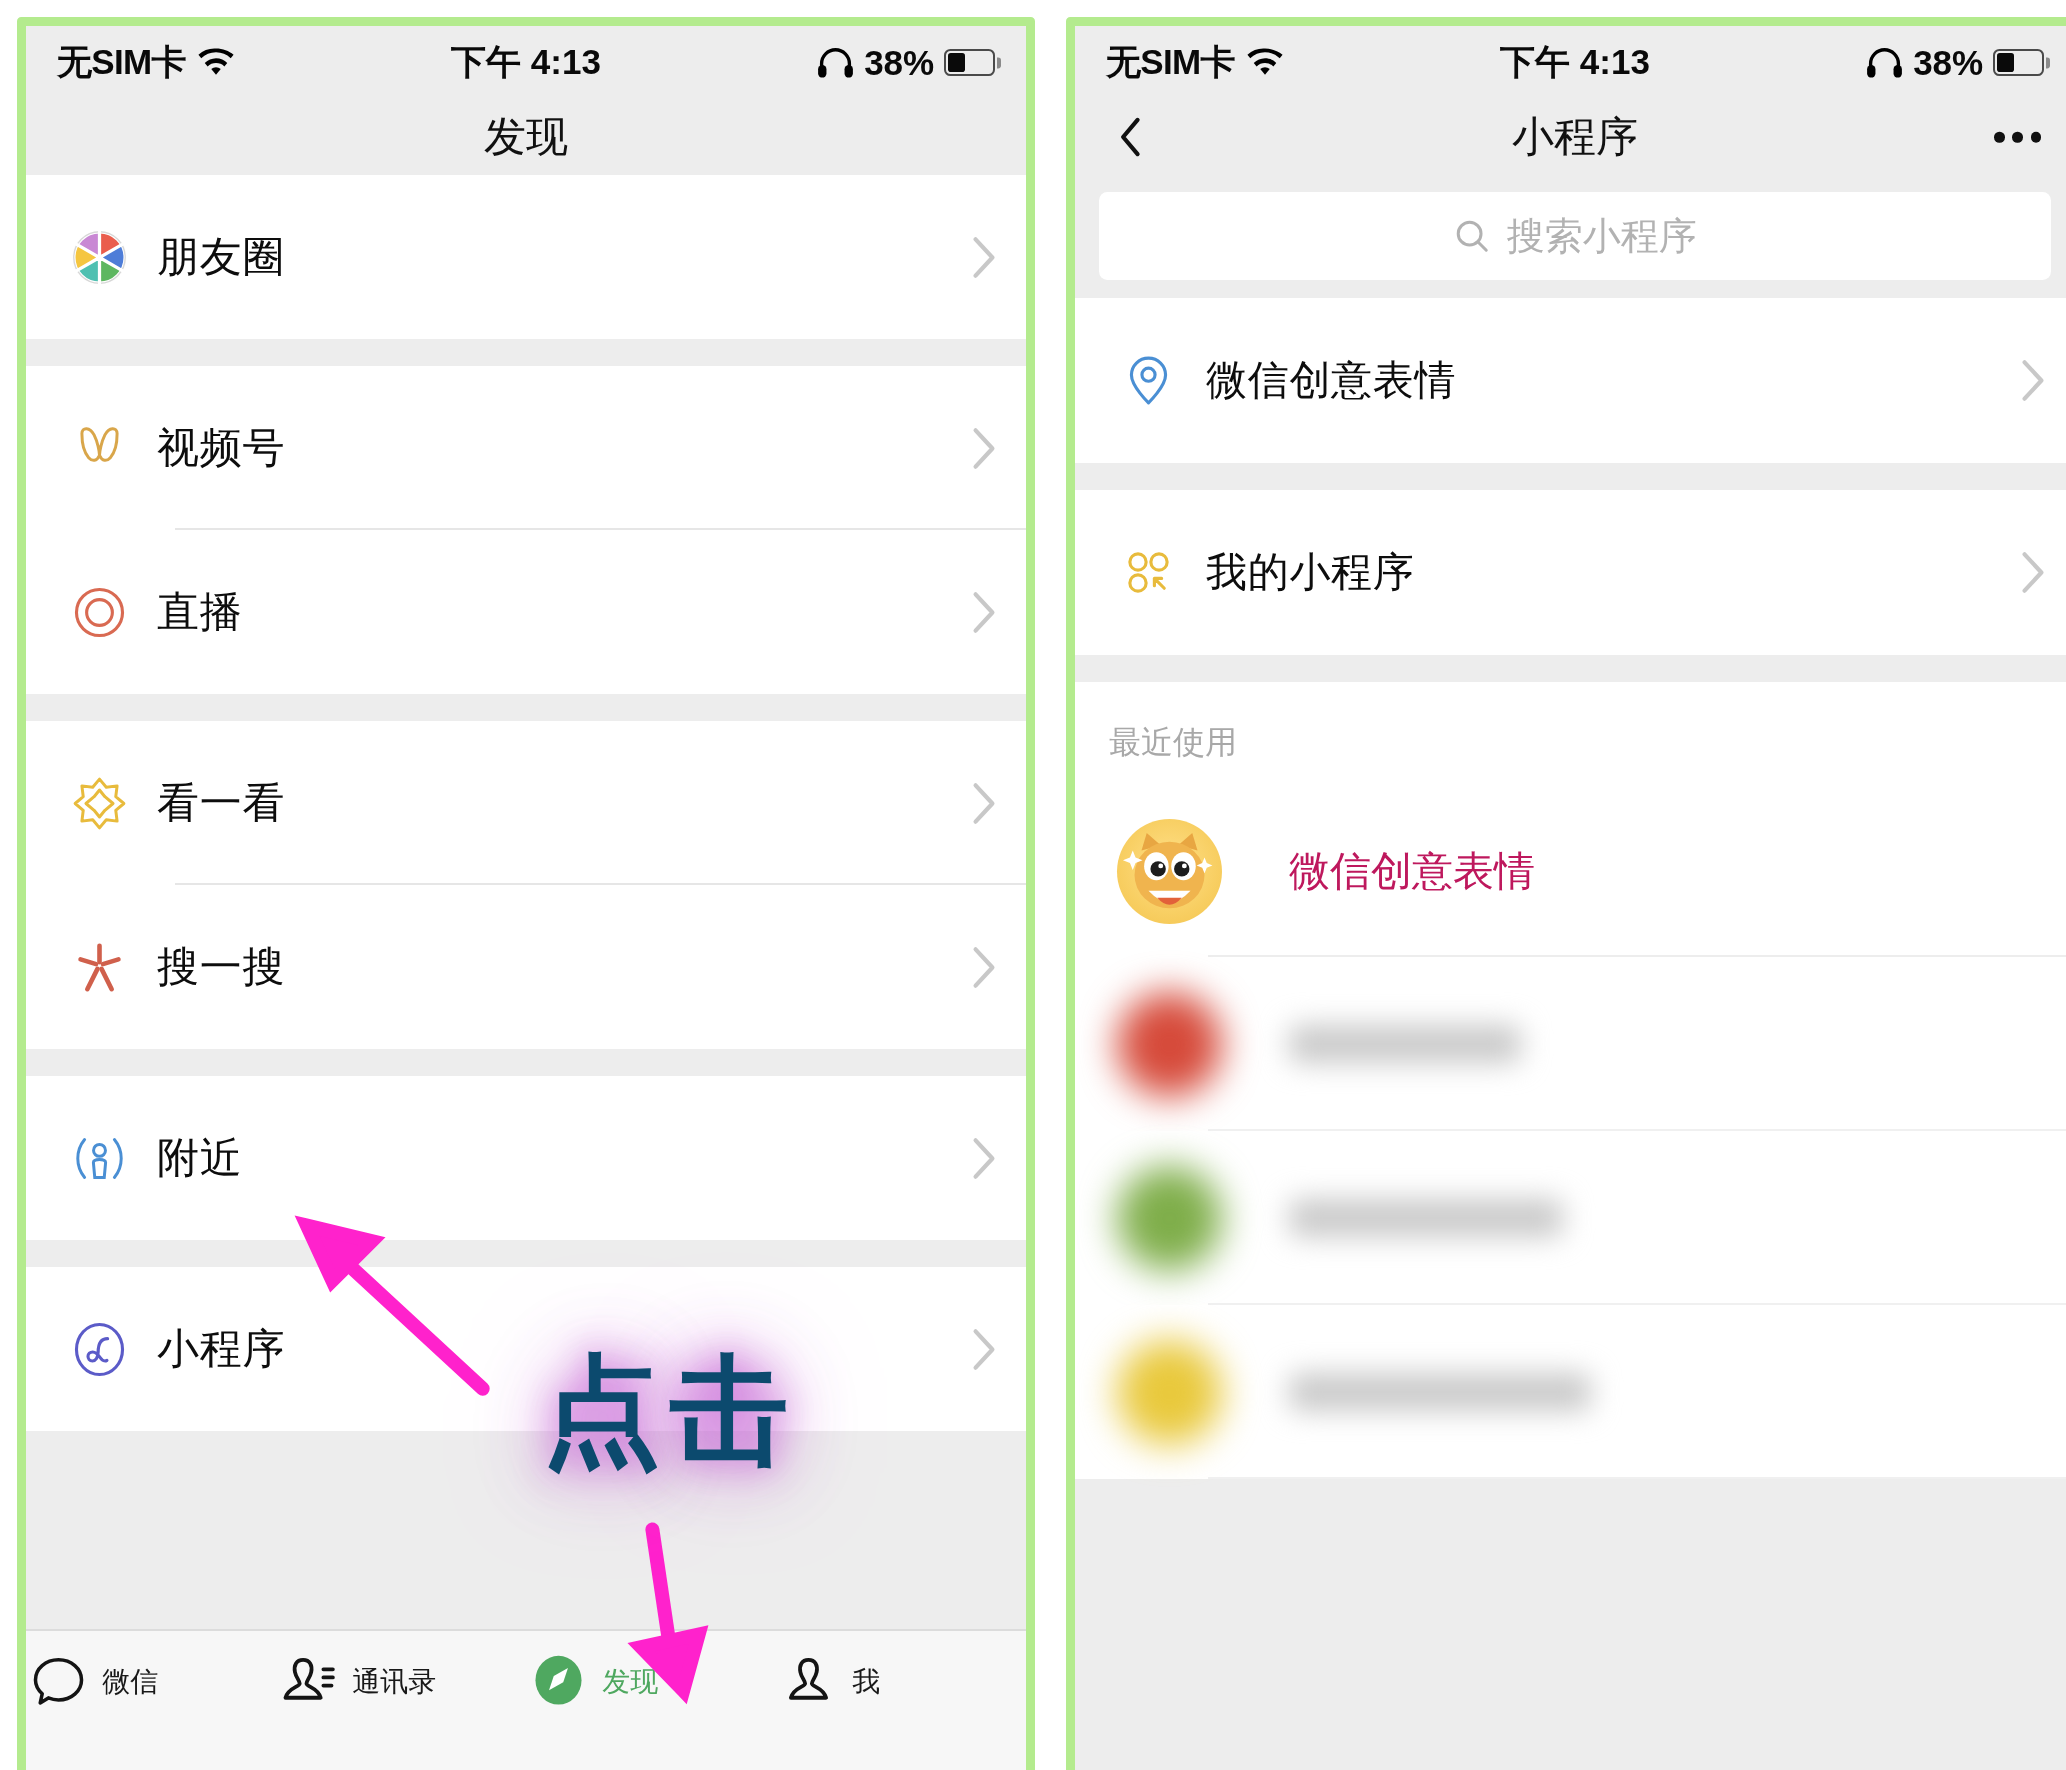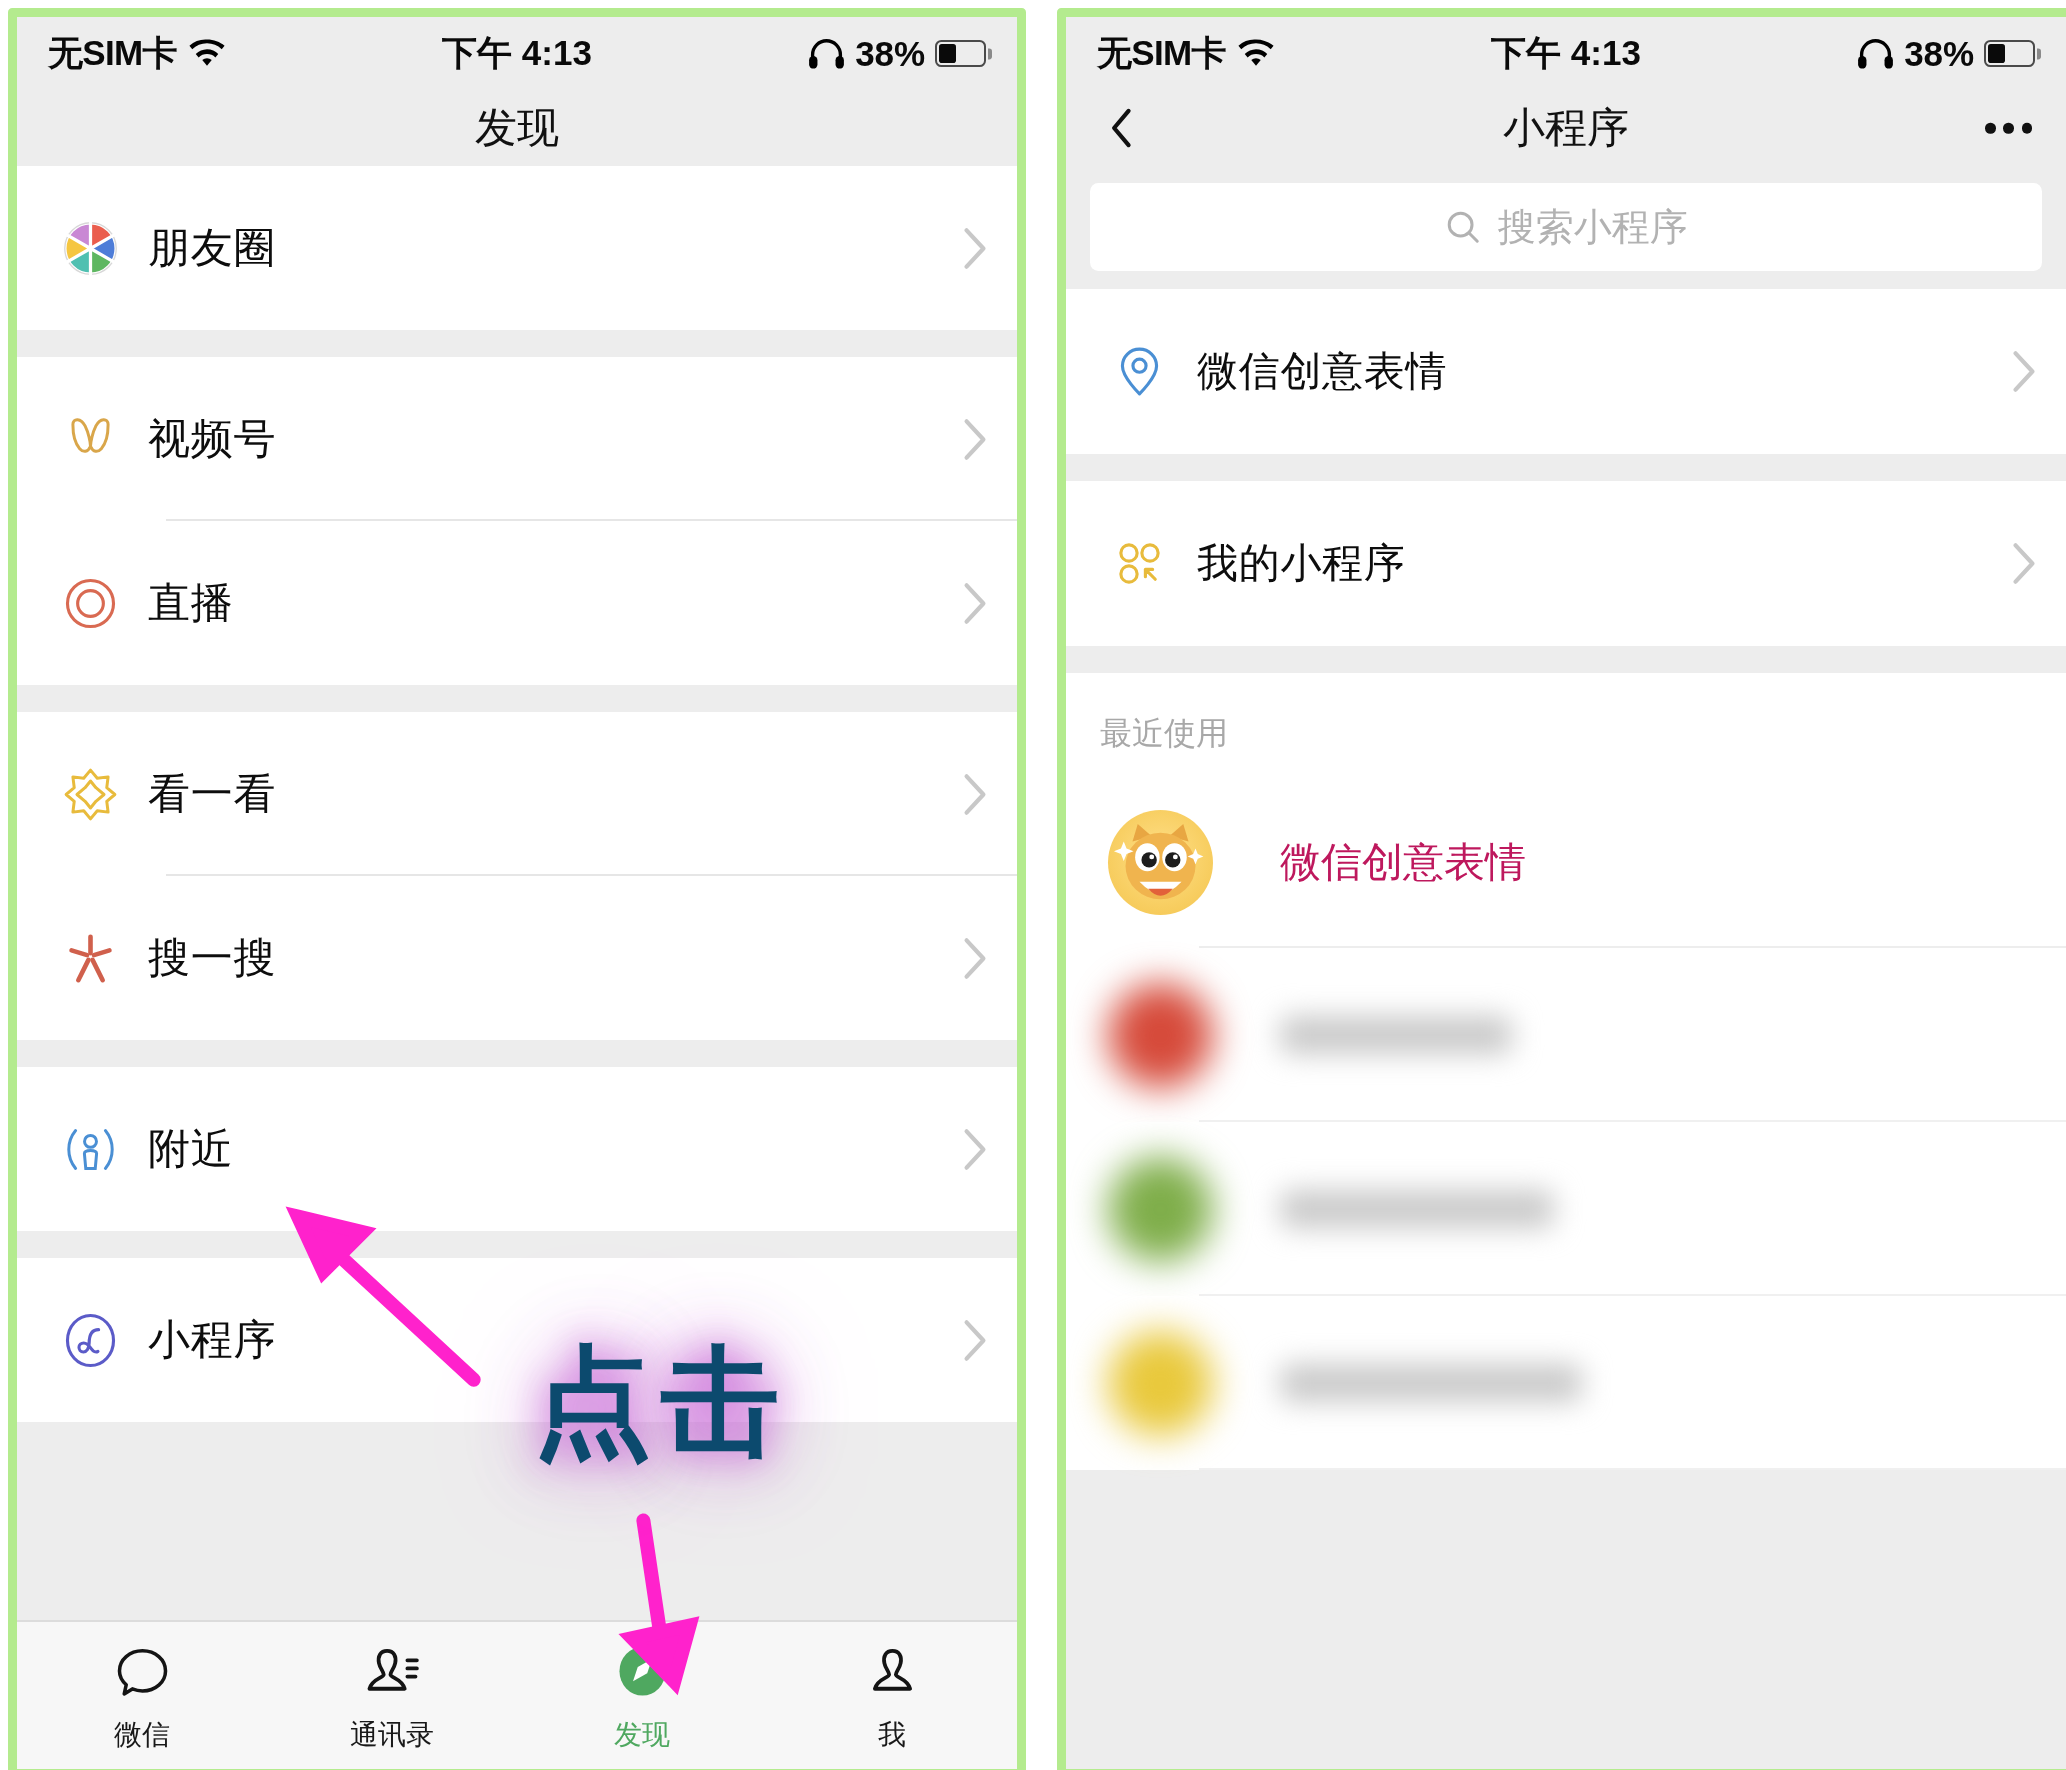--- a/index.html
+++ b/index.html
@@ -2,21 +2,21 @@
 <html style="font-size:11.2px"><head>
 <meta charset="utf-8">
 <style>
   * { margin:0; padding:0; box-sizing:border-box; }
   html, body {
     width:2066px; height:1770px;
     background:#ffffff;
     font-family:"Liberation Sans","DejaVu Sans",sans-serif;
     overflow:hidden;
   }
-  .stage { position:relative; width:2066px; height:1770px; display:flex; gap:31px; padding:8px; }
+  .stage { position:relative; width:2066px; height:1770px; display:flex; gap:31px; padding:17px; }
 
   
   .phone {
     position:relative;
     width:1018px; height:1770px;
     border:9.8px solid #b4eb8e;
     border-radius:4.2px;
     background:#ededed;
     overflow:hidden;
     flex:0 0 auto;
@@ -121,21 +121,21 @@
   }
   .blur-av { width:105px; height:105px; border-radius:50%; flex:0 0 105px; filter:blur(18px); }
   .blur-tx { height:38px; margin-left:67px; border-radius:9.8px; filter:blur(14px); background:#c9c9c9; }
 
   
   .tabbar {
     position:absolute; left:0; right:0; bottom:0; height:149px;
     background:#f7f7f7; border-top:2.1px solid #dcdcdc;
     display:flex; align-items:flex-start; padding-top:18px;
   }
-  .tab { flex:1; display:flex; flex-direction:column; align-items:center; gap:11.2px; }
+  .tab { flex:1; display:flex; flex-direction:row; align-items:center; gap:11.2px; }
   .tab .tlabel { font-size:28px; color:#191919; }
   .tab.active .tlabel { color:#4fa860; }
 
   
   .anno {
     position:absolute; z-index:40;
     font-size:119px; font-weight:700; color:#0c4a6e;
     text-shadow:0 0 34px rgba(199,105,214,0.95), 0 0 63px rgba(199,105,214,0.8),
                 0 0 98px rgba(210,130,220,0.65);
     letter-spacing:8.4px;

